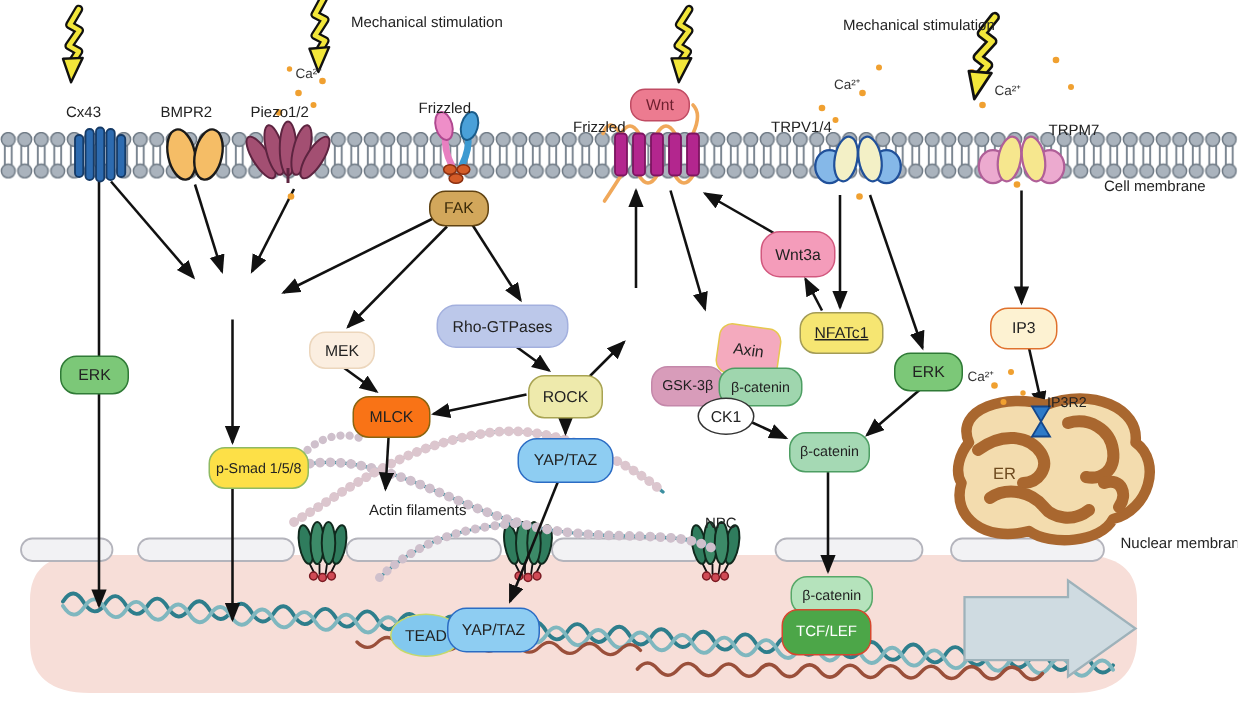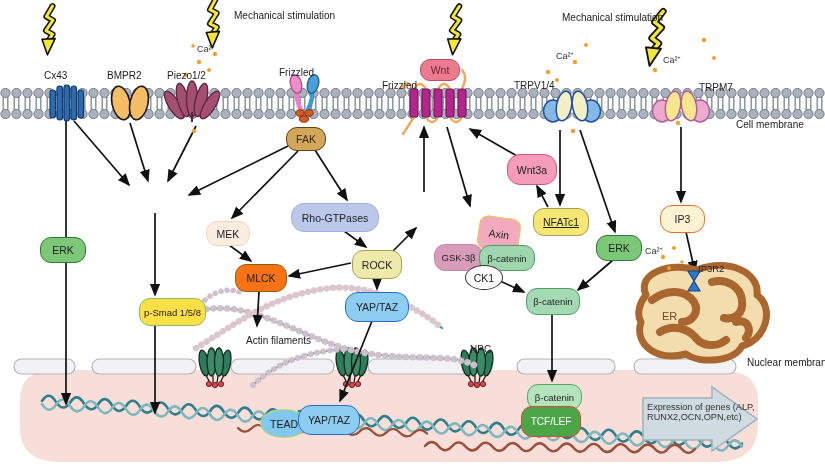--- a/index.html
+++ b/index.html
@@ -270,24 +270,20 @@
   <div class="lbl" id="l-cellmem">Cell membrane</div>
   <div class="lbl" id="l-nucmem">Nuclear membrane</div>
   <div class="lbl ca" id="l-ca-piezo">Ca²⁺</div>
   <div class="lbl ca" id="l-ca-trpv">Ca²⁺</div>
   <div class="lbl ca" id="l-ca-trpm7">Ca²⁺</div>
   <div class="lbl ca" id="l-ca-er">Ca²⁺</div>
   <div class="lbl" id="l-ip3r2">IP3R2</div>
   <div class="lbl" id="l-er">ER</div>
   <div class="lbl" id="l-actin">Actin filaments</div>
   <div class="lbl" id="l-npc">NPC</div>
-  <div class="lbl" id="l-expr">
-    <span>Expression of genes (ALP,</span><br>
-    <span>RUNX2,OCN,OPN,etc)</span>
-  </div>
 
   <div class="pill" id="n-wnt">Wnt</div>
   <div class="pill" id="n-fak">FAK</div>
   <div class="pill" id="n-erk-left">ERK</div>
   <div class="pill" id="n-mek">MEK</div>
   <div class="pill" id="n-mlck">MLCK</div>
   <div class="pill" id="n-psmad">p-Smad 1/5/8</div>
   <div class="pill" id="n-rho">Rho-GTPases</div>
   <div class="pill" id="n-rock">ROCK</div>
   <div class="pill" id="n-yaptaz">YAP/TAZ</div>

